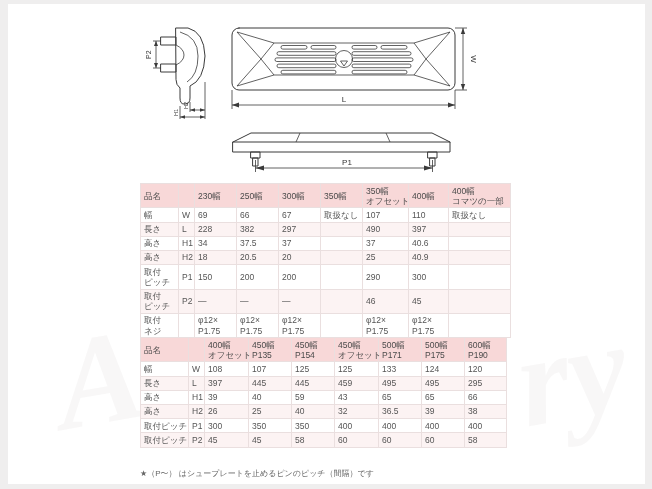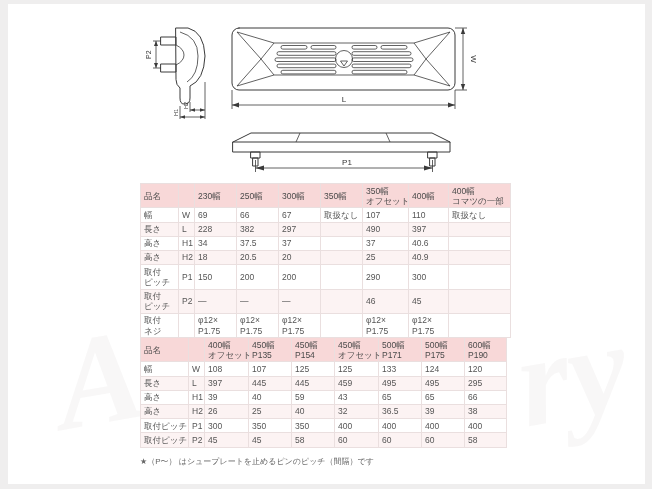--- a/index.html
+++ b/index.html
@@ -26,21 +26,21 @@
   #spec-table-1{top:179px;width:370px;}
   #spec-table-2{top:333px;width:366px;}
   th,td{
     border:1px solid #eadfdf;padding:1.5px 3px;font-weight:normal;
     text-align:left;vertical-align:middle;white-space:pre;overflow:visible;
   }
   thead th{background:#f8d8d8;color:#4a4a4a;}
   tbody tr:nth-child(even) td{background:#fcf3f3;}
   
   .footnote{
-    position:absolute;left:132px;top:452px;font-size:8px;color:#666;
+    position:absolute;left:132px;top:464px;font-size:8px;color:#666;
   }
   
   .watermark{
     position:absolute;font-size:130px;font-style:italic;font-weight:bold;
     color:rgba(120,100,100,0.05);transform:rotate(-10deg);pointer-events:none;
     font-family:"Liberation Serif","DejaVu Serif",serif;
   }
   .wm-left{left:48px;top:300px;}
   .wm-right{left:510px;top:295px;}
 </style>

